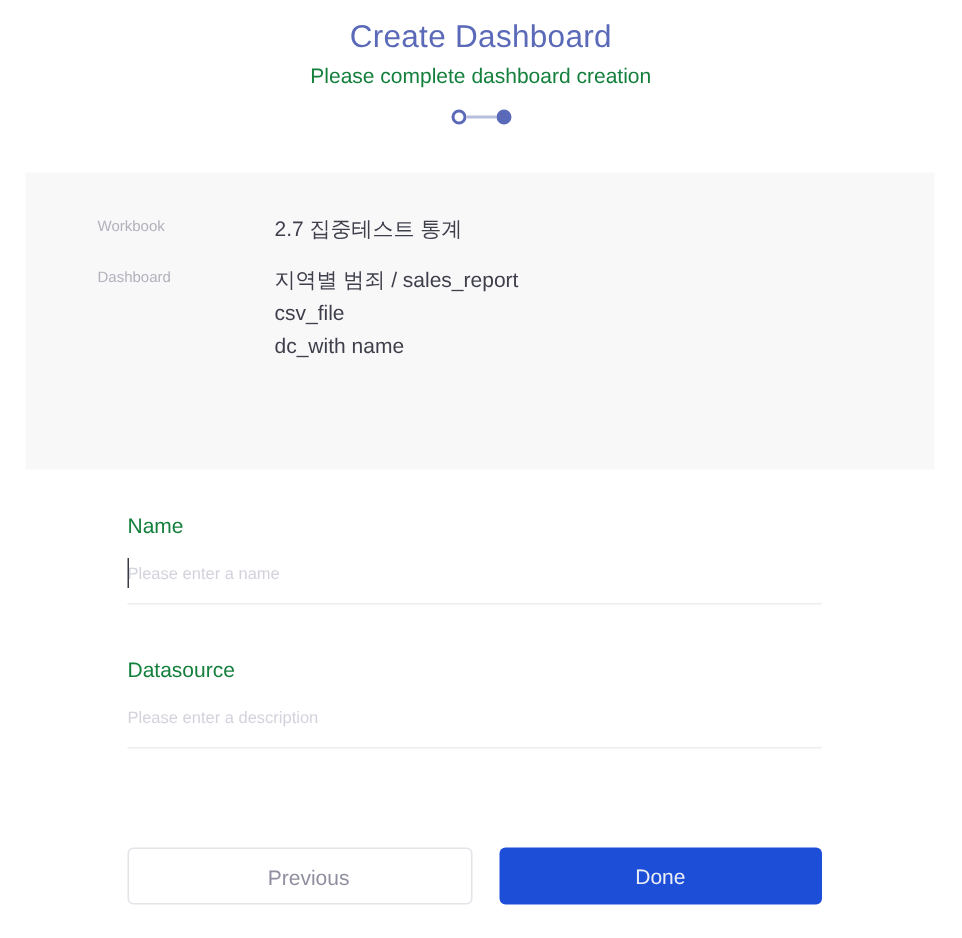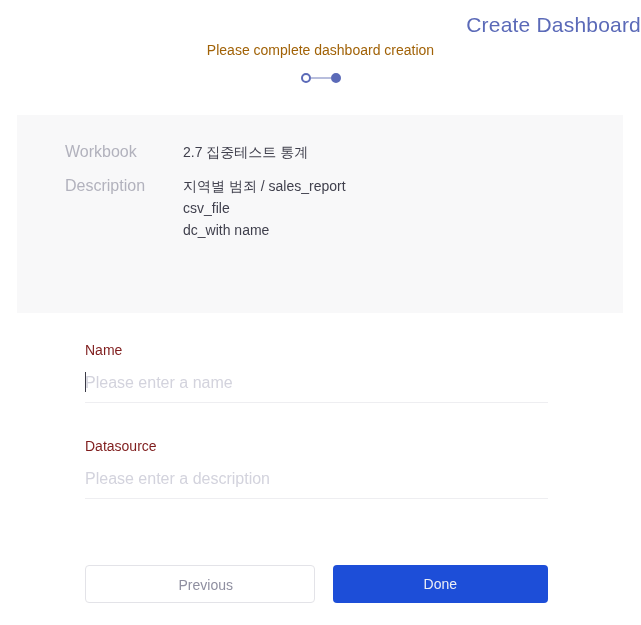--- a/index.html
+++ b/index.html
@@ -27,25 +27,24 @@
   .header {
     padding-top: 12px;
     text-align: center;
   }
   .wizard-title {
     font-size: 21px;
     color: #5b6ab8;
     letter-spacing: 0.2px;
     line-height: 26px;
     font-weight: 400;
-    text-align: right;
   }
   .wizard-subtitle {
     font-size: 14px;
-    color: #a16207;
+    color: #15803d;
     line-height: 20px;
     margin-top: 2px;
     font-weight: 400;
   }
 
   
   .stepper {
     margin-top: 10px;
     display: flex;
     align-items: center;
@@ -85,21 +84,21 @@
   .summary-row {
     display: flex;
     align-items: flex-start;
     padding: 0 0 0 48px;
   }
   .summary-row.first { padding-top: 26px; }
   .summary-row.second { padding-top: 12px; }
   .summary-label {
     width: 118px;
     flex: 0 0 118px;
-    font-size: 16px;
+    font-size: 10px;
     color: #b2b2bd;
     line-height: 22px;
     font-weight: 400;
   }
   .summary-value {
     font-size: 14px;
     color: #3f3f4c;
     line-height: 22px;
     font-weight: 400;
     white-space: pre-line;
@@ -108,37 +107,37 @@
   
   .form {
     position: absolute;
     left: 85px;
     top: 340px;
     width: 463px;
   }
   .field { margin-bottom: 33px; }
   .field-label {
     font-size: 14px;
-    color: #7f1d1d;
+    color: #15803d;
     line-height: 20px;
     margin-bottom: 13px;
     font-weight: 400;
   }
   .field-input-wrap {
     position: relative;
     border-bottom: 1px solid #eeeef1;
     padding-bottom: 9px;
   }
   .field-input {
     width: 100%;
     border: none;
     outline: none;
     background: transparent;
     font-family: "Liberation Sans", "DejaVu Sans", sans-serif;
-    font-size: 16px;
+    font-size: 11px;
     line-height: 20px;
     color: #14532d;
     padding: 0;
   }
   .field-input::placeholder {
     color: #d3d3dd;
     opacity: 1;
   }
   .caret {
     position: absolute;
@@ -197,21 +196,21 @@
       <span class="step-dot active"></span>
     </div>
   </div>
 
   <div class="summary-panel">
     <div class="summary-row first">
       <div class="summary-label">Workbook</div>
       <div class="summary-value">2.7 집중테스트 통계</div>
     </div>
     <div class="summary-row second">
-      <div class="summary-label">Description</div>
+      <div class="summary-label">Dashboard</div>
       <div class="summary-value">지역별 범죄 / sales_report
 csv_file
 dc_with name</div>
     </div>
   </div>
 
   <div class="form">
 
     <div class="field">
       <div class="field-label">Name</div>

